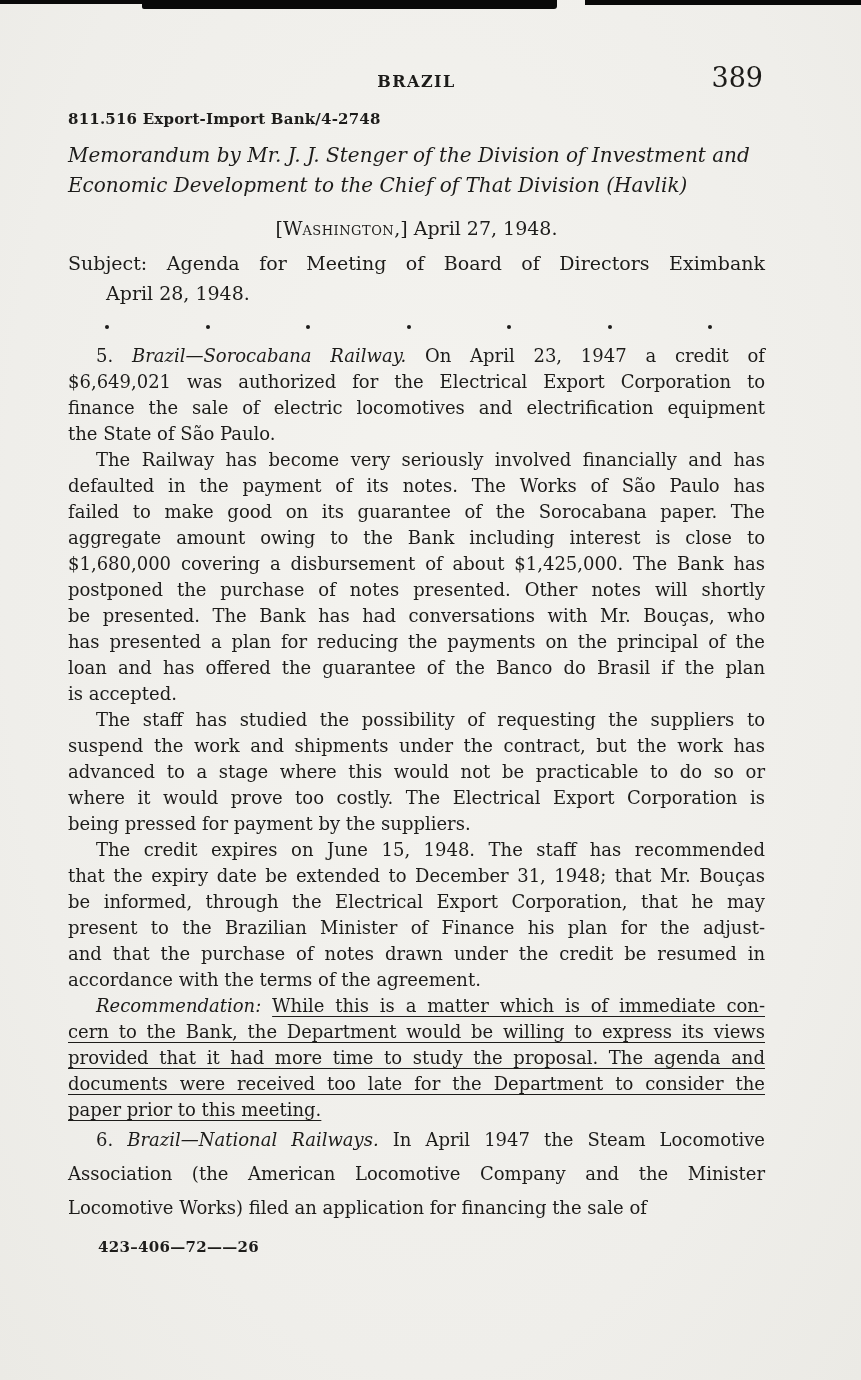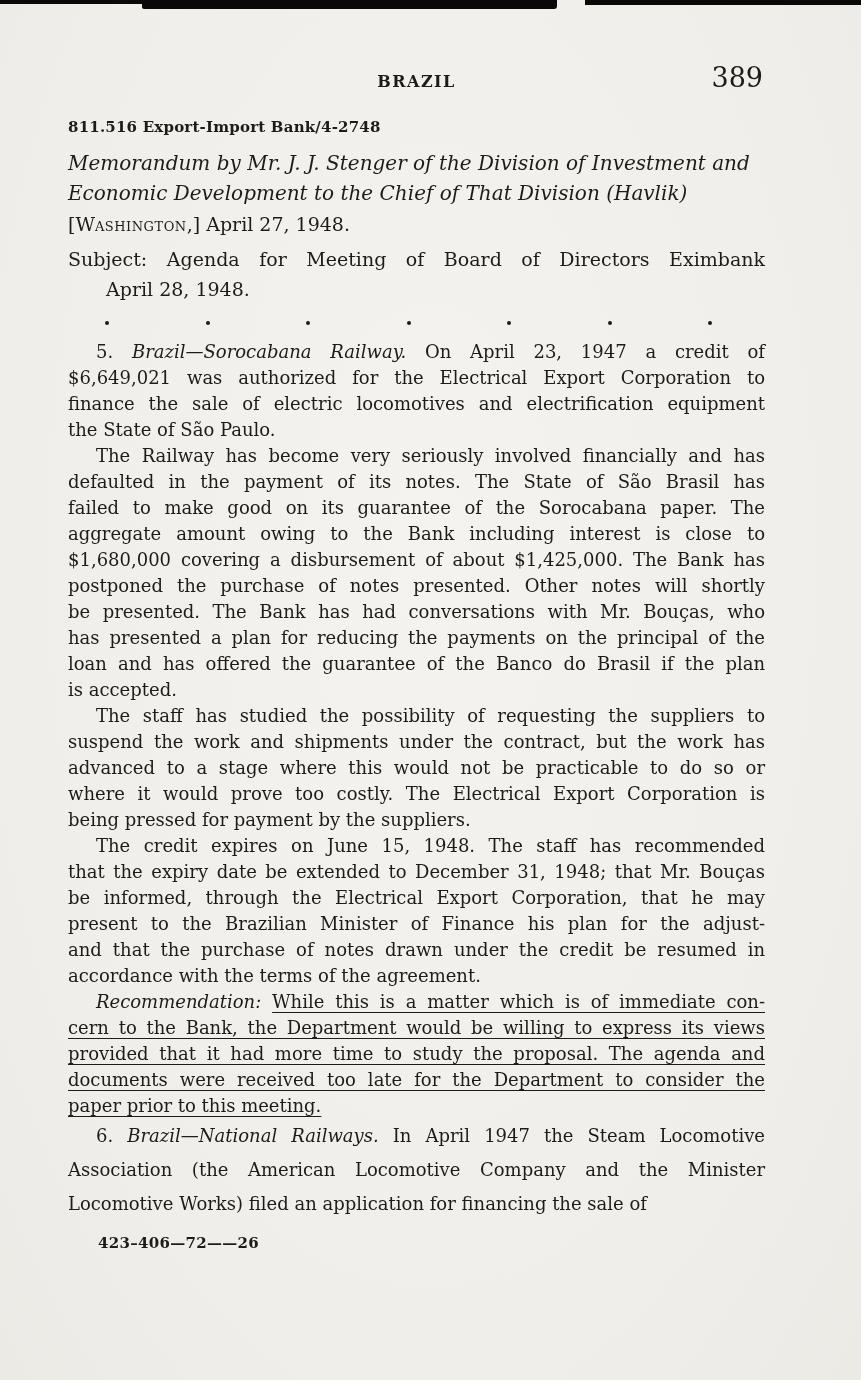--- a/index.html
+++ b/index.html
@@ -20,25 +20,25 @@
   .strip-b{left:142px;top:0;width:415px;height:9px;border-radius:0 0 3px 2px;}
   .strip-c{left:585px;top:0;width:276px;height:5px;}
 
   .header-row{position:relative;height:30px;}
   .running-title{
     position:absolute;left:0;right:0;text-align:center;
     font-weight:bold;font-size:16px;letter-spacing:1.5px;top:8px;
   }
   .page-number{position:absolute;right:2px;top:-2px;font-size:27px;}
 
-  .file-number{margin-top:24px;font-weight:bold;font-size:15px;letter-spacing:0.2px;}
+  .file-number{margin-top:16px;font-weight:bold;font-size:15px;letter-spacing:0.2px;}
 
   .memo-heading{margin-top:12px;font-style:italic;font-size:20px;line-height:30px;text-align:left;}
 
-  .dateline{margin-top:2px;text-align:left;font-size:19px;line-height:29px;}
+  .dateline{margin-top:14px;text-align:center;font-size:19px;line-height:29px;}
   .sc{font-variant:small-caps;letter-spacing:0.5px;}
 
   .subject{font-size:19px;line-height:30px;margin-top:5px;}
   .subject-line1{text-align:justify;text-align-last:justify;}
   .subject-line2{margin-left:38px;}
 
   .dots-row{display:flex;justify-content:space-between;margin:14px 53px 0 37px;height:10px;align-items:center;}
   .dot{width:4px;height:4px;background:#1d1c1a;border-radius:50%;display:inline-block;}
 
   .body-text{margin-top:11px;font-size:18px;}
@@ -91,21 +91,21 @@
 
   <div class="body-text">
       <div class="paragraph">
         <div class="line indent" style="line-height: 26px;"><span class="">5. </span><span class="seg-i">Brazil—Sorocabana Railway.</span><span class=""> On April 23, 1947 a credit of</span></div>
         <div class="line" style="line-height: 26px;"><span class="">$6,649,021 was authorized for the Electrical Export Corporation to</span></div>
         <div class="line" style="line-height: 26px;"><span class="">finance the sale of electric locomotives and electrification equipment</span></div>
         <div class="line last" style="line-height: 26px;"><span class="">the State of São Paulo.</span></div>
       </div>
       <div class="paragraph">
         <div class="line indent" style="line-height: 26px;"><span class="">The Railway has become very seriously involved financially and has</span></div>
-        <div class="line" style="line-height: 26px;"><span class="">defaulted in the payment of its notes. The State of São Brasil has</span></div>
+        <div class="line" style="line-height: 26px;"><span class="">defaulted in the payment of its notes. The Works of São Paulo has</span></div>
         <div class="line" style="line-height: 26px;"><span class="">failed to make good on its guarantee of the Sorocabana paper. The</span></div>
         <div class="line" style="line-height: 26px;"><span class="">aggregate amount owing to the Bank including interest is close to</span></div>
         <div class="line" style="line-height: 26px;"><span class="">$1,680,000 covering a disbursement of about $1,425,000. The Bank has</span></div>
         <div class="line" style="line-height: 26px;"><span class="">postponed the purchase of notes presented. Other notes will shortly</span></div>
         <div class="line" style="line-height: 26px;"><span class="">be presented. The Bank has had conversations with Mr. Bouças, who</span></div>
         <div class="line" style="line-height: 26px;"><span class="">has presented a plan for reducing the payments on the principal of the</span></div>
         <div class="line" style="line-height: 26px;"><span class="">loan and has offered the guarantee of the Banco do Brasil if the plan</span></div>
         <div class="line last" style="line-height: 26px;"><span class="">is accepted.</span></div>
       </div>
       <div class="paragraph">

